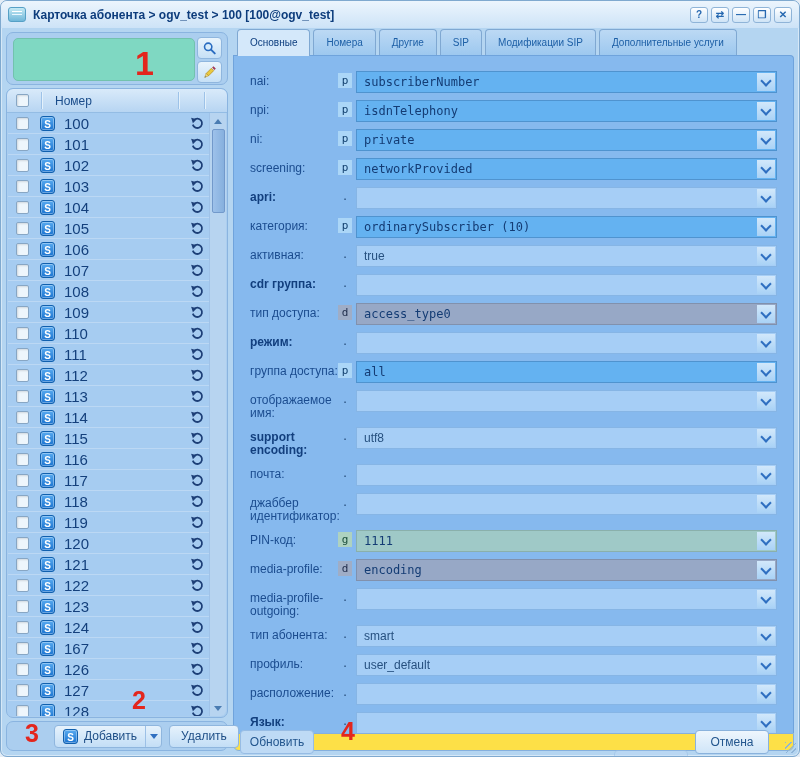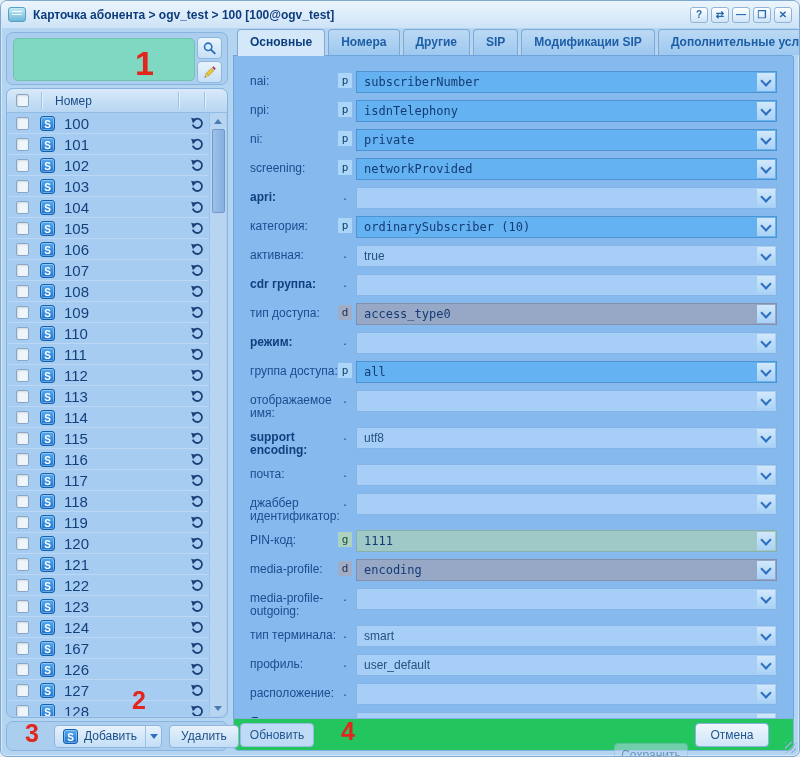--- a/index.html
+++ b/index.html
@@ -81,21 +81,21 @@
   .split{display:flex;padding:0;}
   .split .main{display:flex;align-items:center;gap:6px;padding:0 8px;border-right:1px solid #9cc0e6;height:100%;}
   .split .arrow{width:15px;display:flex;align-items:center;justify-content:center;height:100%;}
   .dn-caret{width:0;height:0;border-left:4px solid transparent;border-right:4px solid transparent;
             border-top:5px solid #2f6fc1;}
 
   
   .tabs{height:26px;flex:none;display:flex;gap:3px;padding-left:4px;position:relative;z-index:2;}
   .tab{height:25px;line-height:25px;padding:0 12px;border:1px solid #7fa8d2;border-bottom:none;
        border-radius:4px 4px 0 0;background:linear-gradient(#bcd9f4,#9dc8ef);
-       color:#1d5fa6;font-weight:bold;font-size:12px;cursor:pointer;white-space:nowrap;}
+       color:#1d5fa6;font-weight:normal;font-size:10px;cursor:pointer;white-space:nowrap;}
   .tab.active{background:#d4e8fa;color:#0c3d7e;height:26px;margin-bottom:-1px;}
 
   
   .form{flex:1;background:#86b9ee;border:1px solid #6fa3dc;border-bottom:none;
         border-radius:0 4px 0 0;padding:15px 16px 0 16px;overflow:hidden;}
   .frow{display:flex;align-items:flex-start;margin-bottom:7px;}
   .flabel{width:88px;min-width:88px;font-size:12px;line-height:13px;color:#1b4c8f;padding-top:4px;}
   .flabel.bold{font-weight:bold;color:#123f7e;}
   .fbadge{width:14px;height:15px;margin:2px 4px 0 0;flex:none;text-align:center;
           font:11px/15px "DejaVu Sans Mono",monospace;}
@@ -110,21 +110,21 @@
   .tg{background:#9fc9c7;border-color:#8ab0ab;}
   .fvalue{flex:1;padding:3px 0 0 7px;font-size:12px;white-space:nowrap;overflow:hidden;}
   .vmono{font-family:"DejaVu Sans Mono",monospace;color:#143c74;border-radius:10px;}
   .vsans{color:#26507f;}
   .farrow{width:18px;margin:1px;background:linear-gradient(#d2e8fb,#a9d2f6);
           display:flex;align-items:center;justify-content:center;flex:none;}
   .chev{width:6px;height:6px;border-right:2px solid #2f6fc1;border-bottom:2px solid #2f6fc1;
         transform:rotate(45deg);margin-top:-3px;}
 
   
-  .right-footer{height:33px;flex:none;background:#22c55e;border:1px solid #86b0dd;
+  .right-footer{height:18px;flex:none;background:#fde047;border:1px solid #86b0dd;
                 border-radius:0 0 6px 6px;display:flex;align-items:center;
                 padding:0 24px 0 6px;gap:7px;box-sizing:border-box;}
   .fbtn{height:24px;min-width:74px;border-radius:4px;border:1px solid #97bce4;
         background:#bedaf5;color:#23568e;font-size:12px;cursor:pointer;}
   .fbtn.cancel{background:linear-gradient(#eef6fd,#cfe5f8);border-color:#8ab2dc;}
   .fbtn.save{opacity:.5;cursor:default;margin-top:40px;}
   .fspacer{flex:1;}
 
   
   .ann{position:absolute;color:#e3261d;font-weight:bold;z-index:10;line-height:1;}
@@ -655,21 +655,21 @@
             <label class="flabel">media-profile-outgoing:</label>
             <span class="fbadge bdot">.</span>
             <div class="fcombo tdot">
               <span class="fvalue vsans"></span>
               <span class="farrow">
                 <i class="chev"></i>
               </span>
             </div>
           </div>
           <div class="frow">
-            <label class="flabel">тип терминала:</label>
+            <label class="flabel">тип абонента:</label>
             <span class="fbadge bdot">.</span>
             <div class="fcombo tdot">
               <span class="fvalue vsans">smart</span>
               <span class="farrow">
                 <i class="chev"></i>
               </span>
             </div>
           </div>
           <div class="frow">
             <label class="flabel">профиль:</label>

